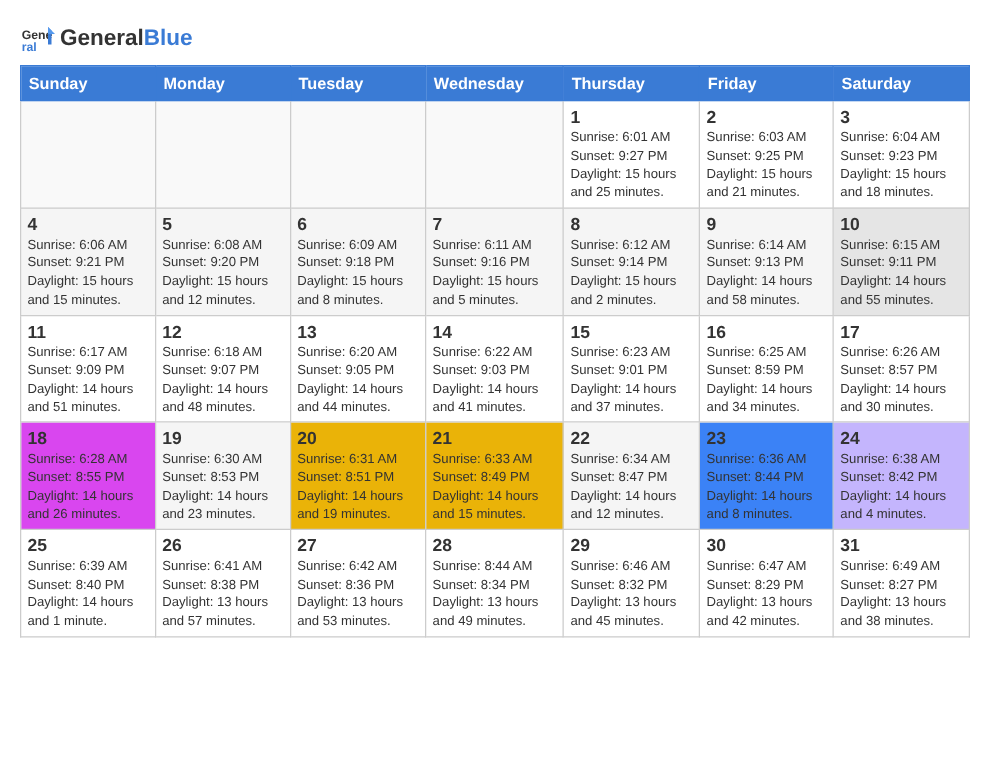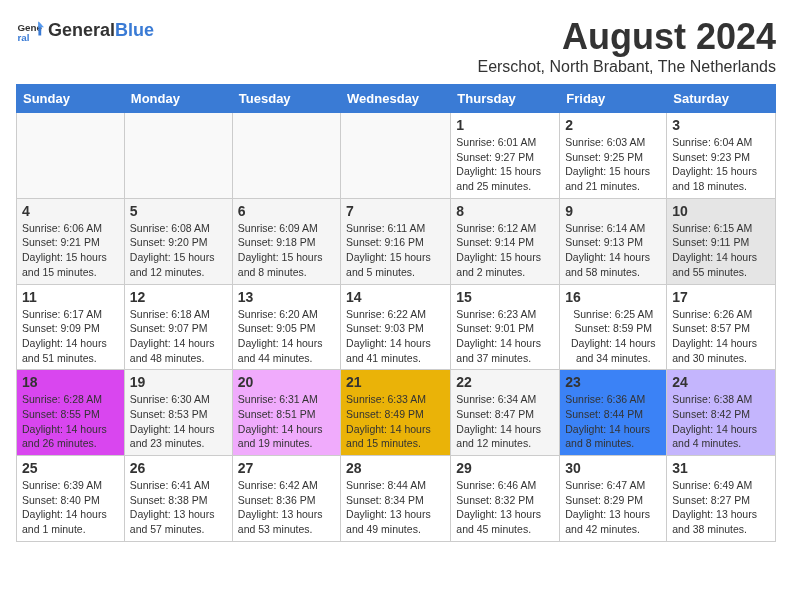--- a/index.html
+++ b/index.html
@@ -86,24 +86,20 @@
     <svg class="logo-icon" viewBox="0 0 40 40">
       <rect x="0" y="0" width="40" height="40" fill="none"></rect>
       <text x="2" y="22" font-size="14" font-weight="bold" fill="#333" font-family="Arial">Gene</text>
       <text x="2" y="36" font-size="14" font-weight="bold" fill="#3a7bd5" font-family="Arial">ral</text>
       <polygon points="32,8 40,16 36,12 36,28 32,28 32,8" fill="#3a7bd5"></polygon>
       <polygon points="32,8 40,16 32,16" fill="#5599ee"></polygon>
     </svg>
     <div>
       <span style="font-size:18px;font-weight:bold;color:#333;">General</span><span style="font-size:18px;font-weight:bold;color:#3a7bd5;">Blue</span>
     </div>
-  </div>
-  <div class="title-section">
-    <div class="month-title">August 2024</div>
-    <div class="location-title">Eerschot, North Brabant, The Netherlands</div>
   </div>
 </div>
 
 <table>
   <thead>
     <tr>
       <th class="day-header">Sunday</th>
       <th class="day-header">Monday</th>
       <th class="day-header">Tuesday</th>
       <th class="day-header">Wednesday</th>
@@ -207,21 +203,21 @@
 Daylight: 14 hours and 41 minutes.</div>
         </td>
         <td>
           <span class="day-number">15</span>
           <div class="cell-text" style="white-space: pre-line;">Sunrise: 6:23 AM
 Sunset: 9:01 PM
 Daylight: 14 hours and 37 minutes.</div>
         </td>
         <td>
           <span class="day-number">16</span>
-          <div class="cell-text" style="white-space: pre-line; text-align: center;">Sunrise: 6:25 AM
+          <div class="cell-text" style="white-space: pre-line;">Sunrise: 6:25 AM
 Sunset: 8:59 PM
 Daylight: 14 hours and 34 minutes.</div>
         </td>
         <td>
           <span class="day-number">17</span>
           <div class="cell-text" style="white-space: pre-line;">Sunrise: 6:26 AM
 Sunset: 8:57 PM
 Daylight: 14 hours and 30 minutes.</div>
         </td>
       </tr>
@@ -231,21 +227,21 @@
           <div class="cell-text" style="white-space: pre-line;">Sunrise: 6:28 AM
 Sunset: 8:55 PM
 Daylight: 14 hours and 26 minutes.</div>
         </td>
         <td style="background: rgb(245, 245, 245);">
           <span class="day-number">19</span>
           <div class="cell-text" style="white-space: pre-line;">Sunrise: 6:30 AM
 Sunset: 8:53 PM
 Daylight: 14 hours and 23 minutes.</div>
         </td>
-        <td style="background: #f0abfc;">
+        <td style="background: #eab308;">
           <span class="day-number">20</span>
           <div class="cell-text" style="white-space: pre-line;">Sunrise: 6:31 AM
 Sunset: 8:51 PM
 Daylight: 14 hours and 19 minutes.</div>
         </td>
         <td style="background: #eab308;">
           <span class="day-number">21</span>
           <div class="cell-text" style="white-space: pre-line;">Sunrise: 6:33 AM
 Sunset: 8:49 PM
 Daylight: 14 hours and 15 minutes.</div>

